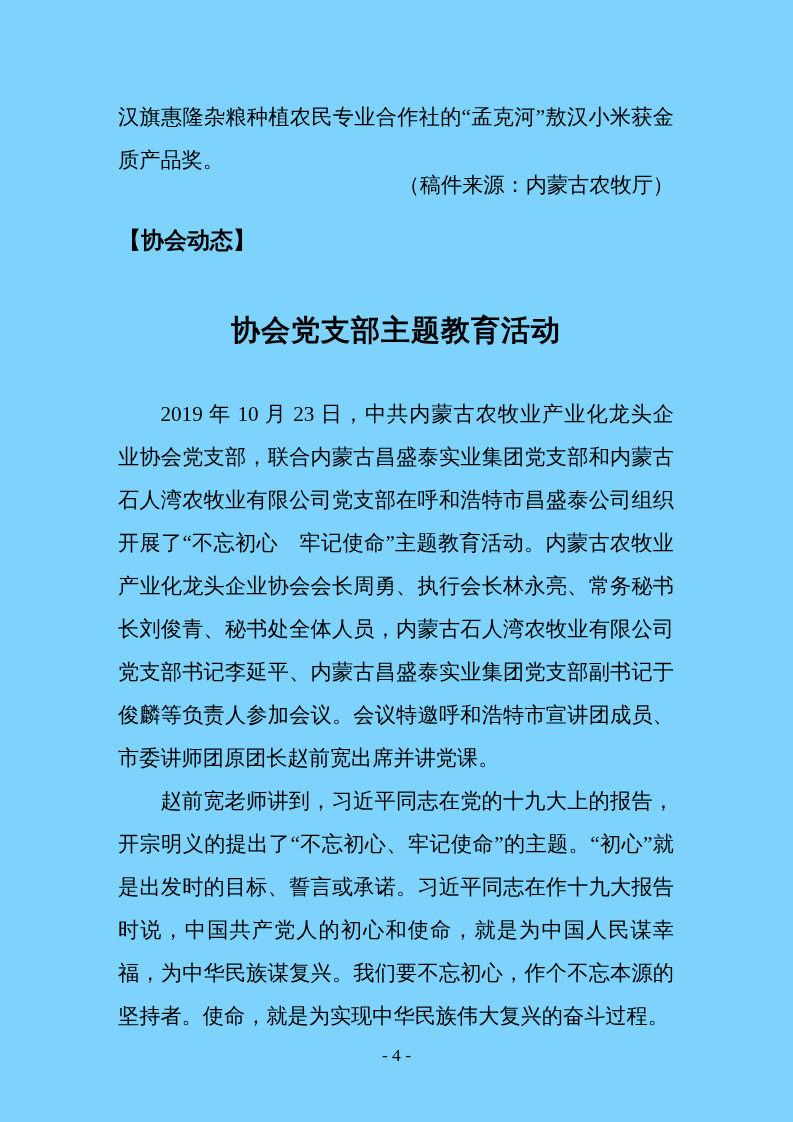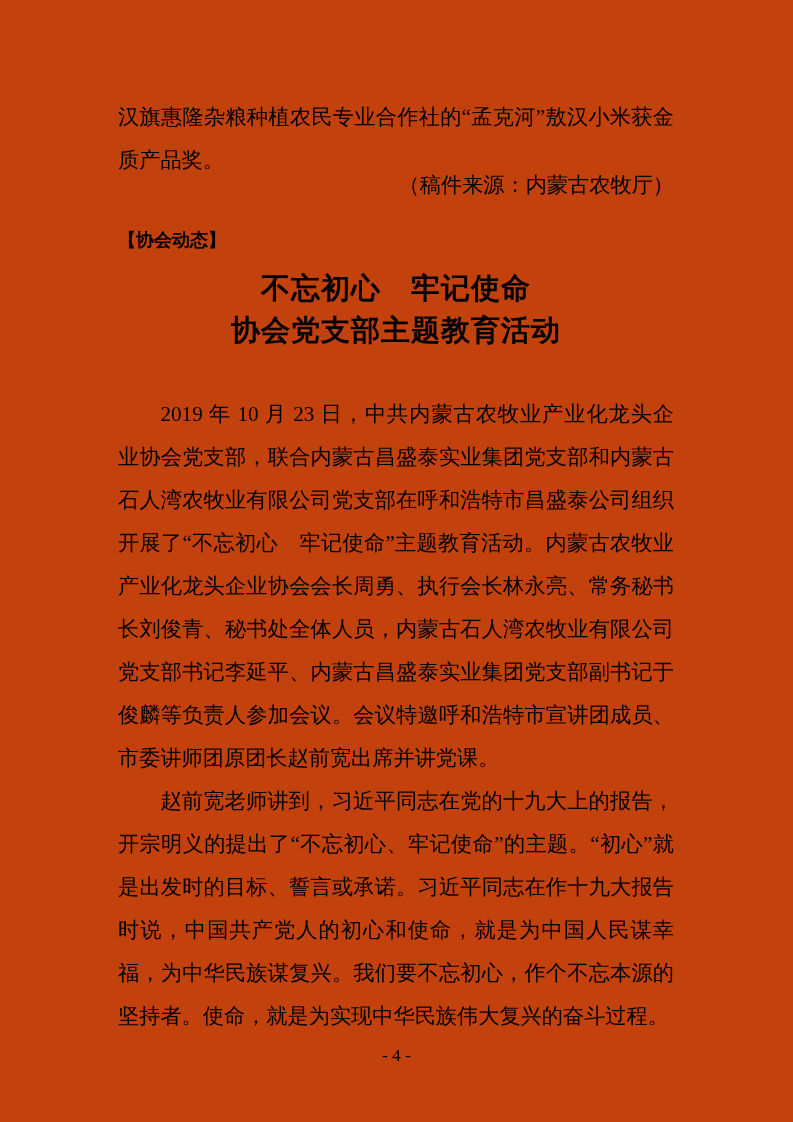--- a/index.html
+++ b/index.html
@@ -4,21 +4,21 @@
 <style>
   html, body {
     margin: 0;
     padding: 0;
     background: #ffffff;
   }
   .page {
     position: relative;
     width: 793px;
     height: 1122px;
-    background: #c2410c;
+    background: #7dd3fc;
     color: #000000;
     font-family: "Liberation Serif", "DejaVu Serif", serif;
     overflow: hidden;
   }
   
   .col {
     position: absolute;
     left: 118px;
     width: 556px;
     margin: 0;
@@ -32,21 +32,21 @@
   .source {
     top: 164px;
     font-size: 21.2px;
     line-height: 43.4px;
     text-align: right;
   }
   .section-header {
     top: 224px;
     font-family: "Liberation Sans", "DejaVu Sans", sans-serif;
     font-weight: 700;
-    font-size: 18px;
+    font-size: 23px;
     line-height: 32px;
     margin: 0;
     text-align: left;
   }
   .title-line {
     position: absolute;
     left: 118px;
     width: 556px;
     margin: 0;
     font-size: 29px;
@@ -82,21 +82,20 @@
 <body>
 
 <div class="page">
 
   <p class="col intro">汉旗惠隆杂粮种植农民专业合作社的“孟克河”敖汉小米获金质产品奖。</p>
 
   <p class="col source">（稿件来源：内蒙古农牧厅）</p>
 
   <h3 class="col section-header">【协会动态】</h3>
 
-  <h1 class="title-line title-1">不忘初心　牢记使命</h1>
 
   <h1 class="title-line title-2">协会党支部主题教育活动</h1>
 
   <div class="col body-text">
     <p>2019 年 10 月 23 日，中共内蒙古农牧业产业化龙头企业协会党支部，联合内蒙古昌盛泰实业集团党支部和内蒙古石人湾农牧业有限公司党支部在呼和浩特市昌盛泰公司组织开展了“不忘初心　牢记使命”主题教育活动。内蒙古农牧业产业化龙头企业协会会长周勇、执行会长林永亮、常务秘书长刘俊青、秘书处全体人员，内蒙古石人湾农牧业有限公司党支部书记李延平、内蒙古昌盛泰实业集团党支部副书记于俊麟等负责人参加会议。会议特邀呼和浩特市宣讲团成员、市委讲师团原团长赵前宽出席并讲党课。</p>
     <p>赵前宽老师讲到，习近平同志在党的十九大上的报告，开宗明义的提出了“不忘初心、牢记使命”的主题。“初心”就是出发时的目标、誓言或承诺。习近平同志在作十九大报告时说，中国共产党人的初心和使命，就是为中国人民谋幸福，为中华民族谋复兴。我们要不忘初心，作个不忘本源的坚持者。使命，就是为实现中华民族伟大复兴的奋斗过程。</p>
   </div>
 
   <div class="page-number">- 4 -</div>
 

